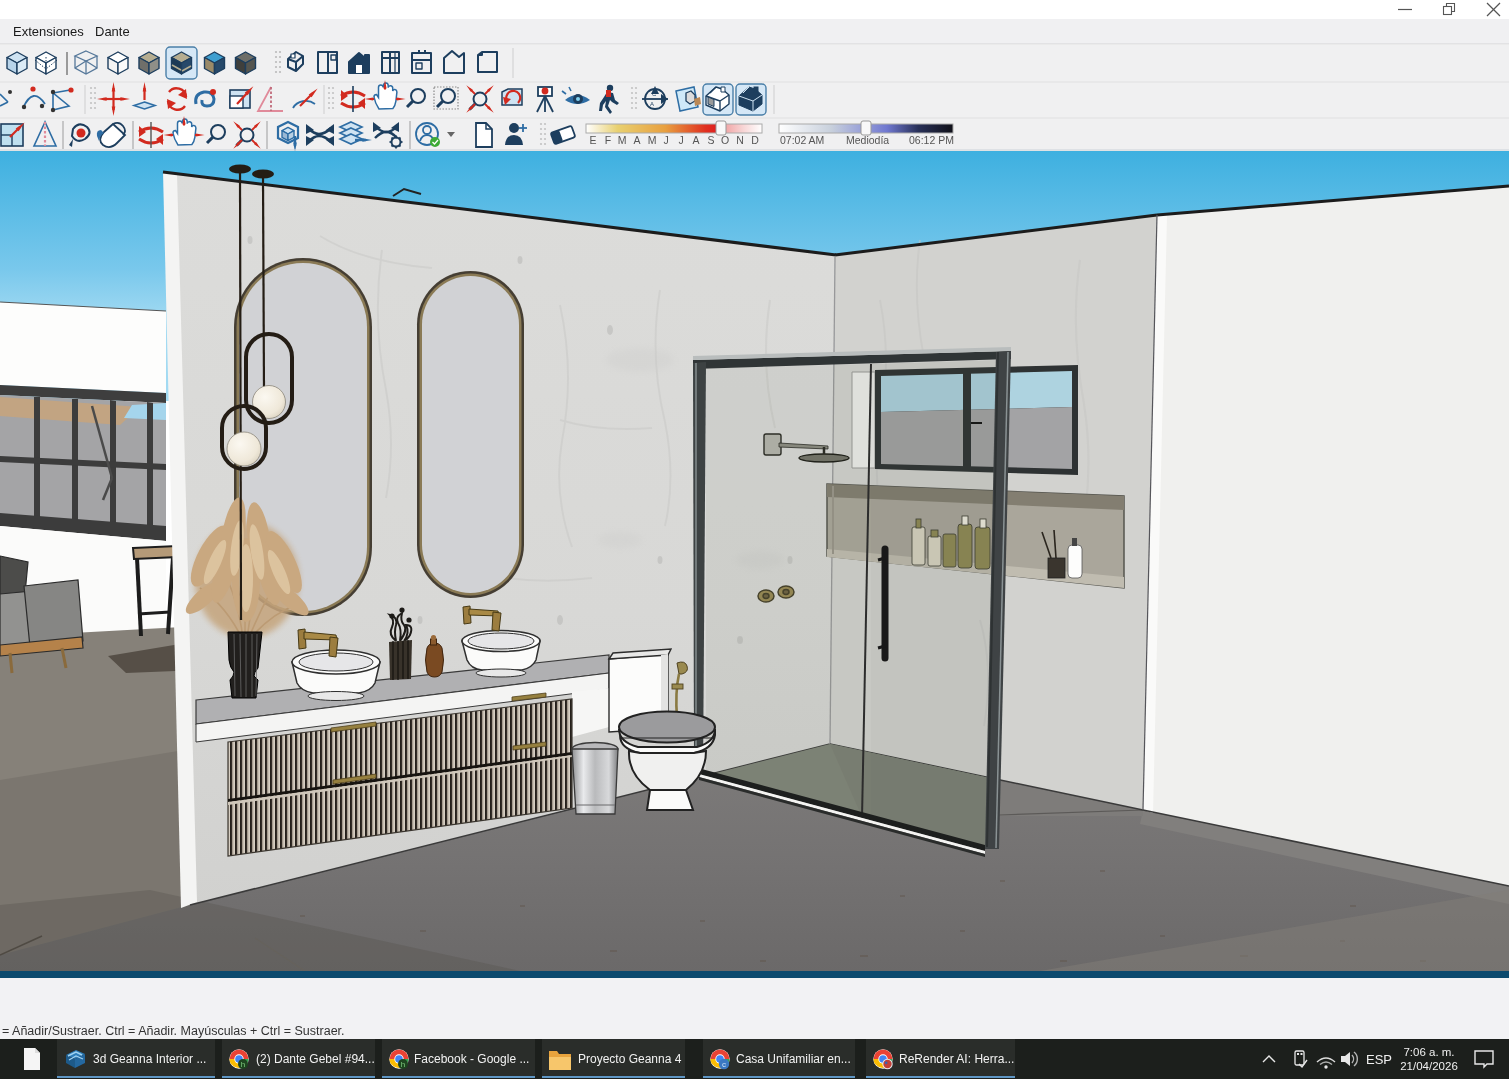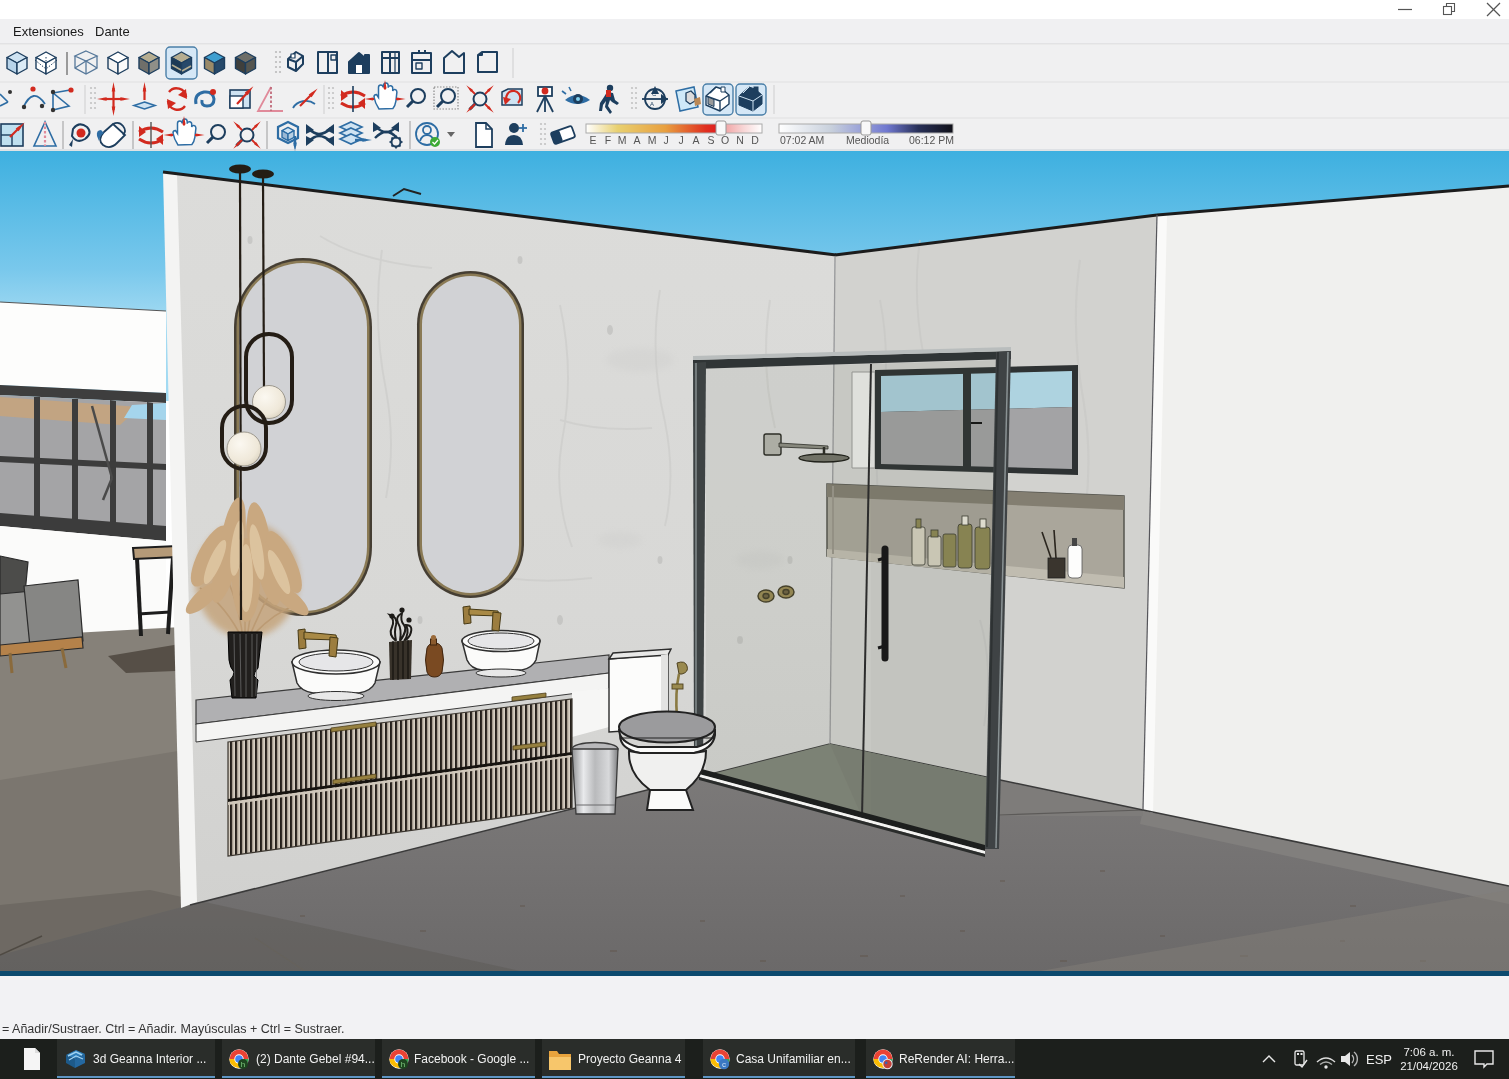--- a/index.html
+++ b/index.html
@@ -3,21 +3,21 @@
 <meta charset="utf-8">
 <style>
 html,body{margin:0;padding:0;background:#fff;}
 body{width:1509px;height:1079px;position:relative;overflow:hidden;font-family:"Liberation Sans",sans-serif;}
 .abs{position:absolute;}
 #titlebar{left:0;top:0;width:1509px;height:19px;background:#ffffff;}
 #menubar{left:0;top:19px;width:1509px;height:25px;background:#f0f0f2;border-bottom:1px solid #e2e2e4;box-sizing:border-box;}
 .menuitem{position:absolute;top:5px;font-size:13px;color:#1a1a1a;}
 #toolbars{left:0;top:44px;width:1509px;height:107px;background:#f0f0f1;}
 #viewport{left:0;top:151px;width:1509px;height:820px;}
-#statusbar{left:0;top:971px;width:1509px;height:68px;background:#f2f2f4;border-top:5px solid #0c4a6e;box-sizing:border-box;}
+#statusbar{left:0;top:971px;width:1509px;height:68px;background:#f2f2f4;border-top:7px solid #0c4a6e;box-sizing:border-box;}
 #statustext{position:absolute;left:2px;top:46px;font-size:12.5px;color:#333;}
 #taskbar{left:0;top:1039px;width:1509px;height:40px;background:#1c1f1c;}
 </style>
 </head>
 <body>
 <div class="abs" id="titlebar">
 <svg class="abs" style="left:1390px;top:0" width="119" height="19" viewBox="0 0 119 19">
 <line x1="8" y1="9.5" x2="22" y2="9.5" stroke="#555" stroke-width="1.2"></line>
 <g stroke="#555" stroke-width="1.1" fill="none">
 <rect x="53.5" y="6.5" width="8" height="8"></rect>

